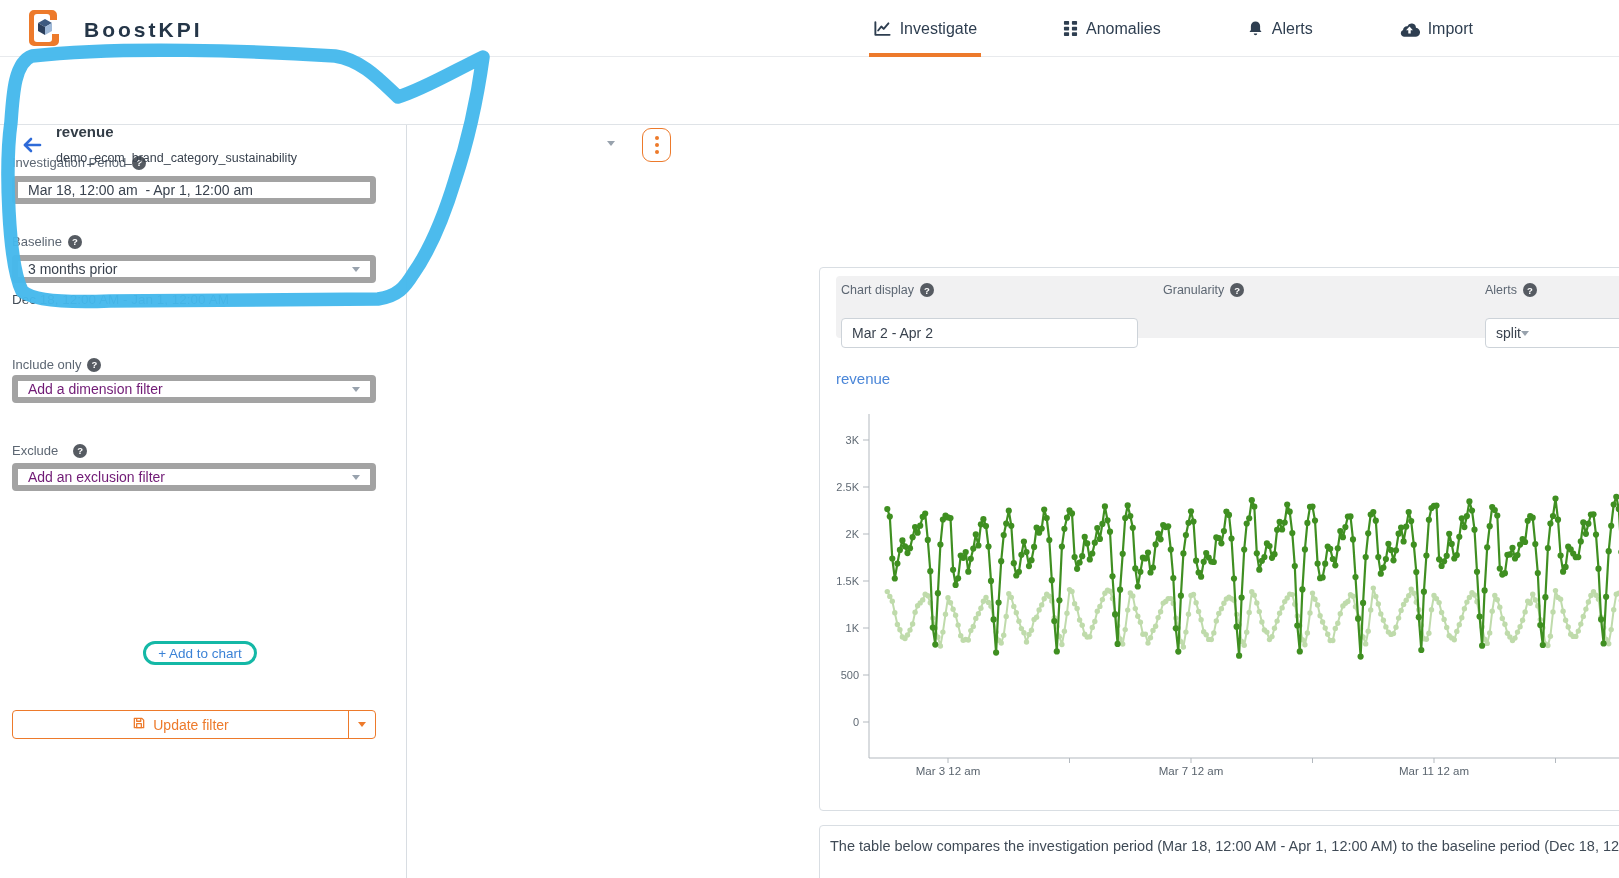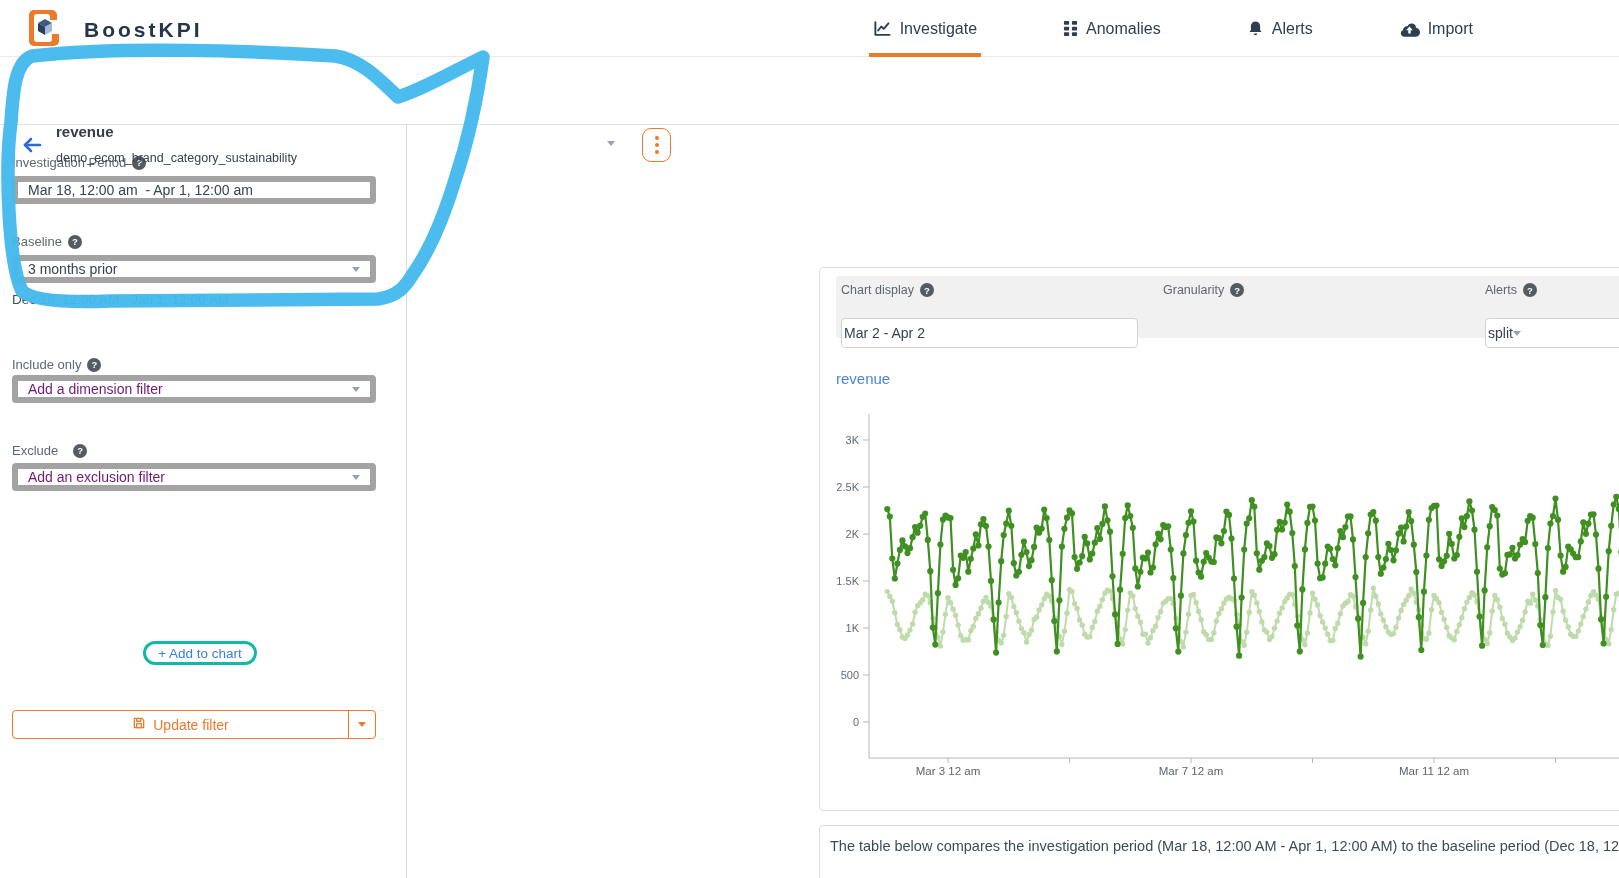--- a/index.html
+++ b/index.html
@@ -59,21 +59,21 @@
 
   
   .main { position:absolute; left:408px; top:125px; width:1211px; height:753px; background:#fff; }
   .card { position:absolute; background:#fff; border:1px solid #d9dee3; border-radius:4px; }
   .chart-card { left:411px; top:142px; width:1216px; height:544px; }
   .controls-strip { position:absolute; left:16px; top:8px; width:1184px; height:62px;
     background:#f1f1f2; border-radius:4px; }
   .ctrl-group { position:absolute; top:7px; }
   .ctrl-group .fld-label { position:static; margin-bottom:21px; font-size:12.5px; }
   .ctrl-box { width:100%; height:30px; border:1px solid #cdd3d9; border-radius:4px; background:#fff;
-    font-size:14px; color:#39424e; display:flex; align-items:center; padding:0 2px; }
+    font-size:14px; color:#39424e; display:flex; align-items:center; padding:0 10px; }
   .kpi-chart-label { position:absolute; left:16px; top:102px; font-size:15px; color:#4a86d8; }
   #chart-svg { position:absolute; left:0; top:0; }
 
   .table-card { left:411px; top:700px; width:1216px; height:200px; }
   .compare-text { position:absolute; left:10px; top:12px; font-size:14.5px; color:#3f4a56; width:1190px; }
   .tabs-row { position:absolute; left:10px; top:50px; width:1196px; display:flex; gap:34px;
     padding-left:17px; border-bottom:1px solid #e4e8eb; }
   .tab { padding:8px 6px 13px 6px; font-size:15px; color:#3f4a56; cursor:pointer;
     border-bottom:3px solid transparent; margin-bottom:-1px; }
   .tab.active { color:#2e3e50; font-weight:700; border-bottom-color:#2e3e50; }

